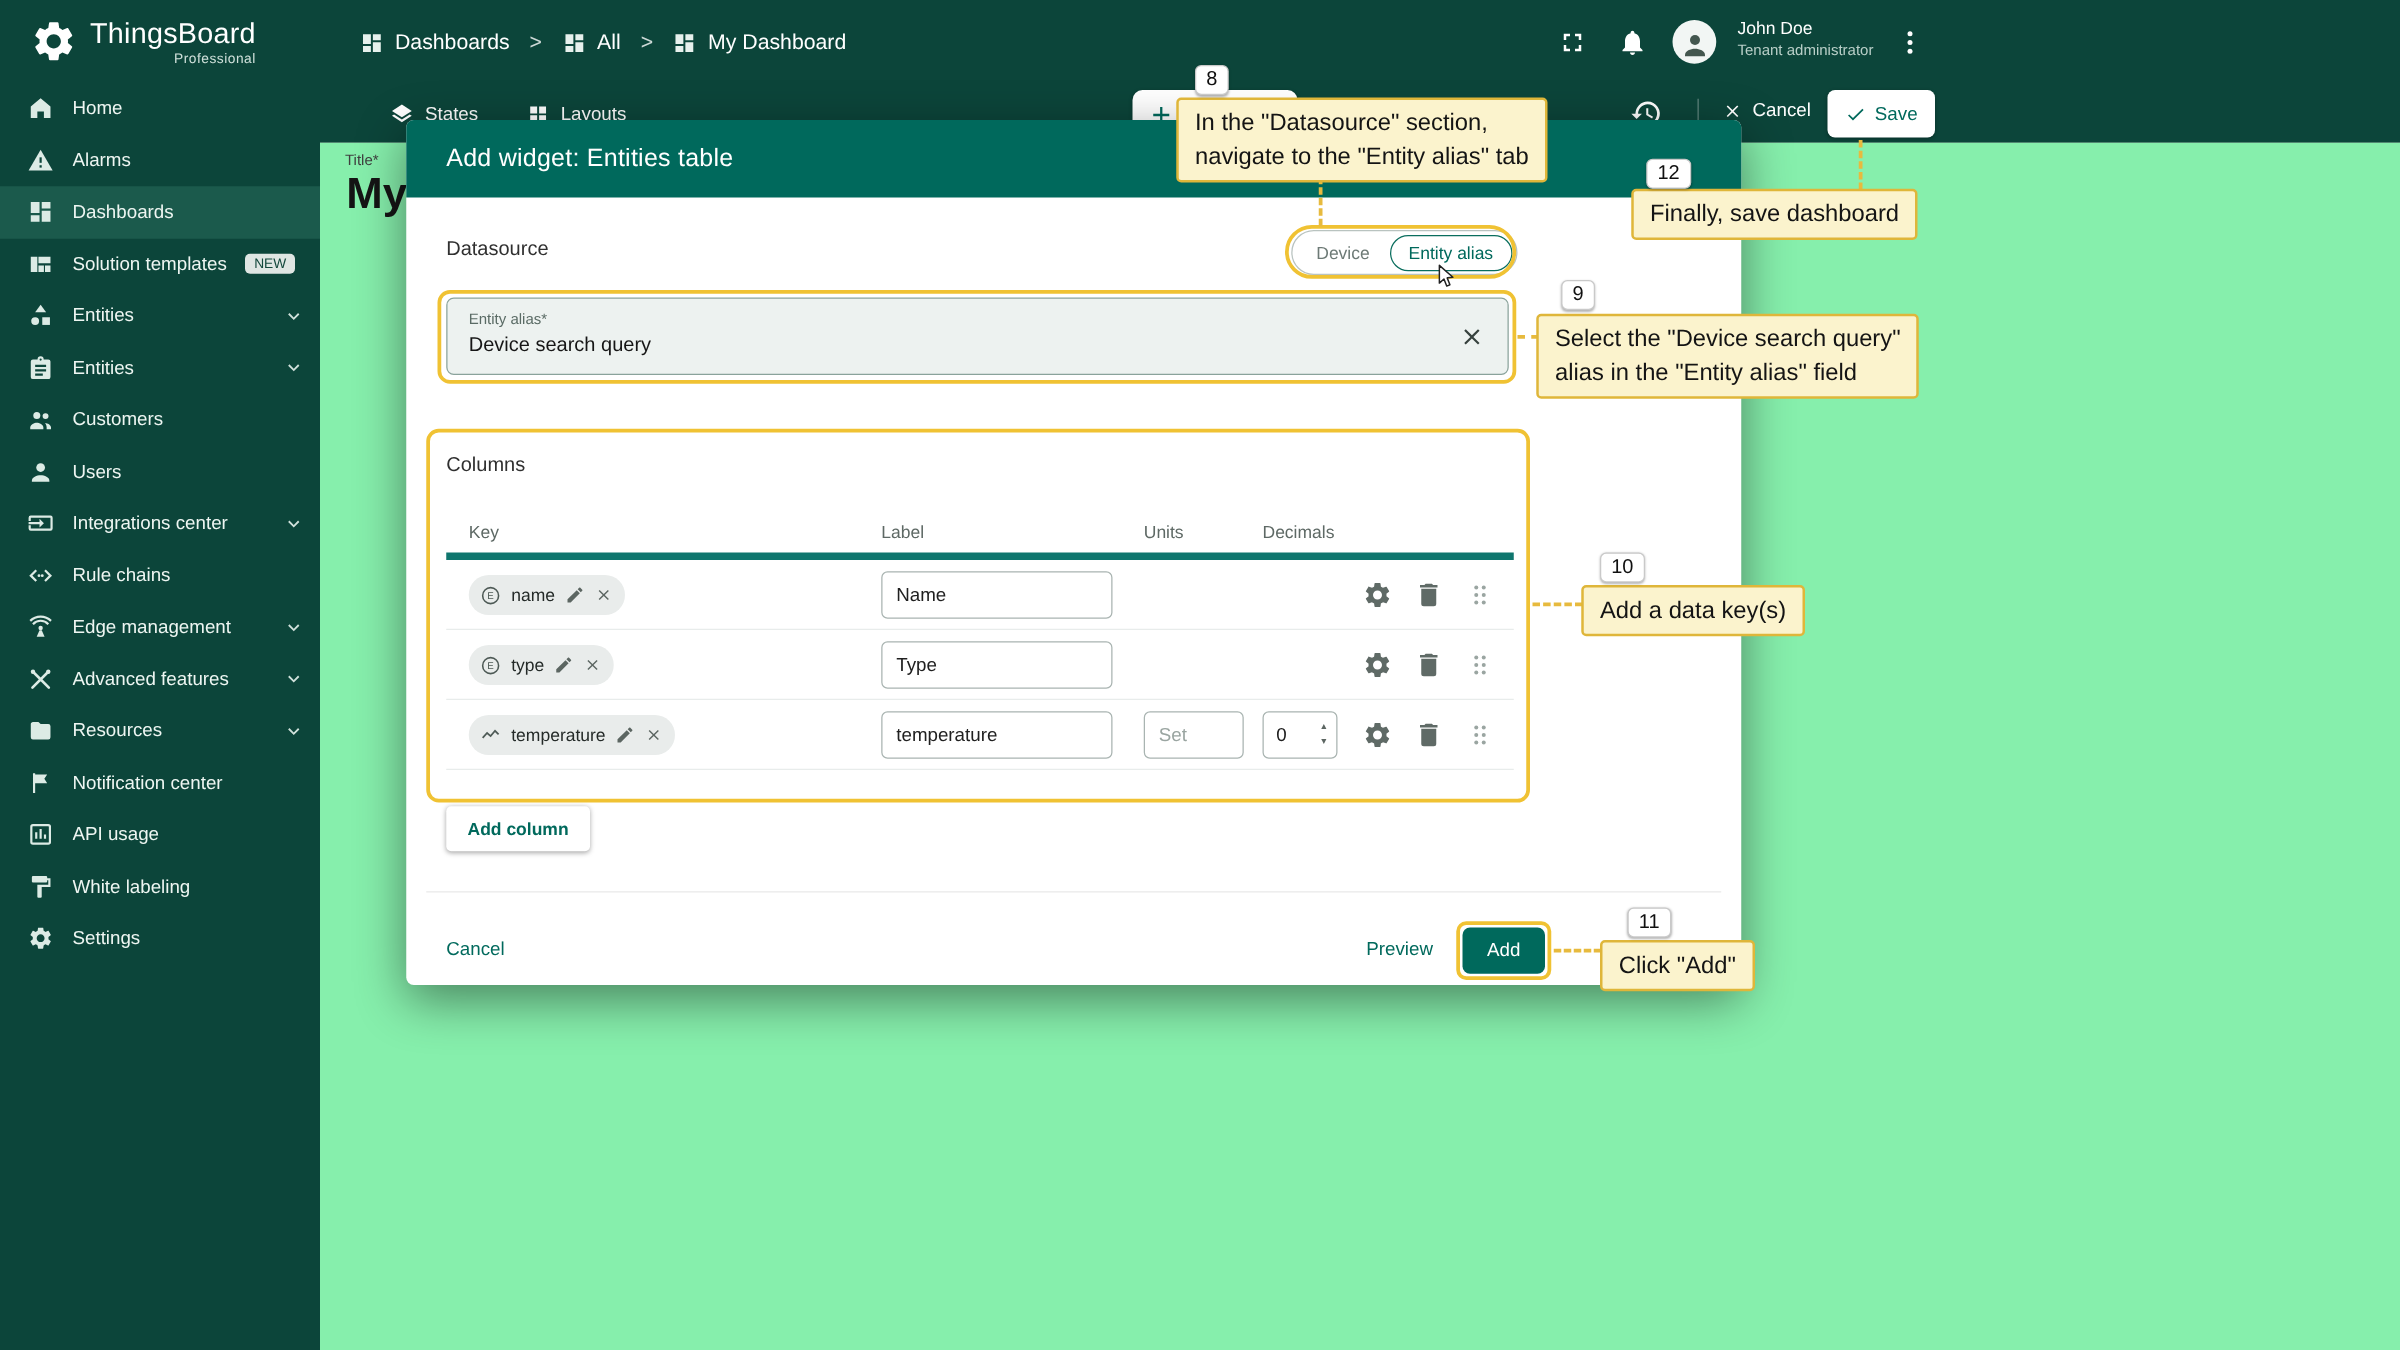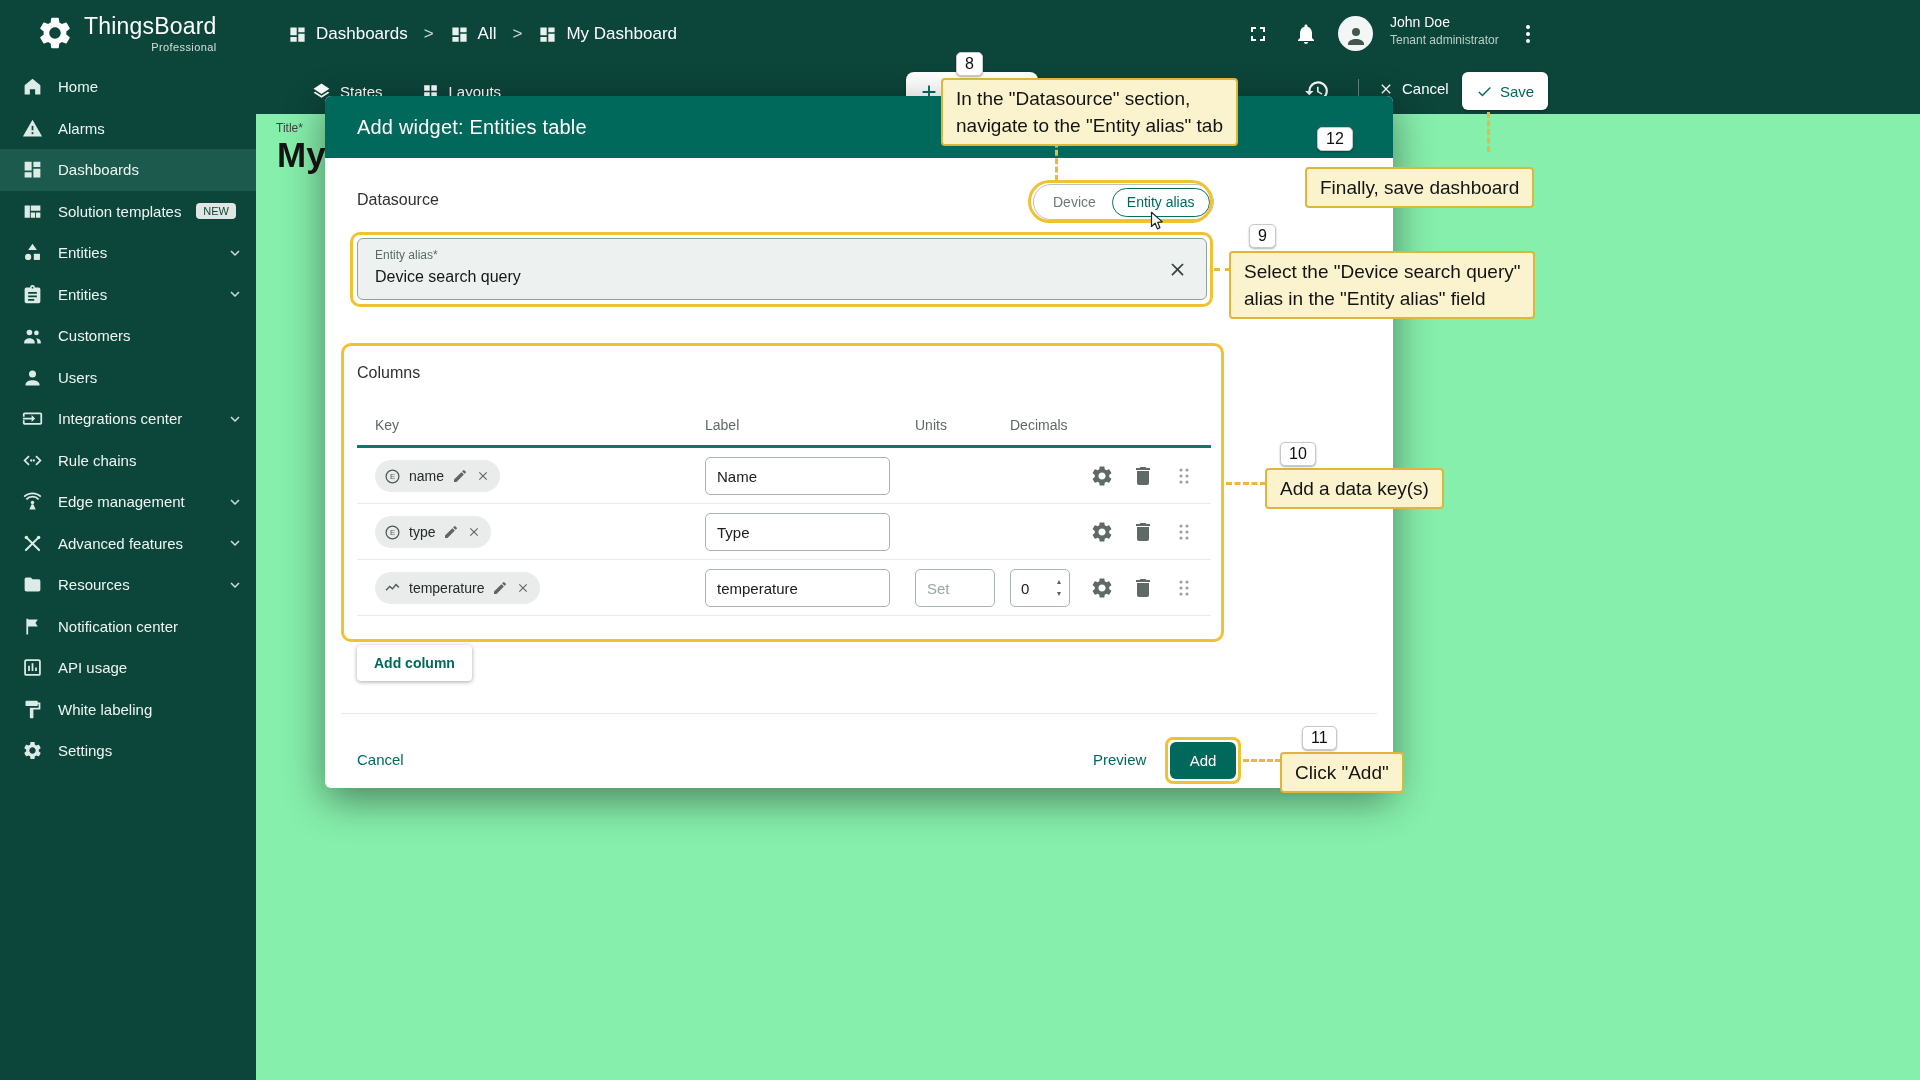--- a/index.html
+++ b/index.html
@@ -7,21 +7,21 @@
   body {
     position: relative; overflow: hidden;
     font-family: "Liberation Sans", sans-serif;
     background: #ababab;
   }
   .icon { display:inline-block; }
   .icon svg { width:100%; height:100%; display:block; }
 
   
   .sidebar { position:absolute; left:0; top:0; width:256px; height:1080px; background:#0c453a; z-index:5; }
-  .logo-row { height:66px; display:flex; align-items:center; padding:0 14px 0 36px; cursor:pointer; }
+  .logo-row { height:66px; display:flex; align-items:center; padding:0 14px 0 24px; cursor:pointer; }
   .logo-icon { width:38px; height:38px; color:#ffffff; }
   .logo-texts { margin-left:10px; }
   .logo-title { color:#fff; font-size:23px; letter-spacing:.2px; }
   .logo-sub { display:block; font-size:11px; color:#cfe0da; text-align:right; margin-top:1px; letter-spacing:.4px; }
   .nav-item { height:41.5px; display:flex; align-items:center; padding:0 12px 0 22px; color:#eef6f2; font-size:15px; cursor:pointer; }
   .nav-item.active { background:#1b5a4c; }
   .nav-icon { width:21px; height:21px; margin-right:15px; color:#dcebe5; flex:none; }
   .nav-label { flex:1; white-space:nowrap; overflow:hidden; }
   .nav-badge { background:#dfe6e3; color:#13483c; font-size:11px; font-weight:400; border-radius:4px; padding:2px 7px; margin-right:8px; }
   .nav-chevron { width:18px; height:18px; color:#cfe0da; flex:none; }
@@ -69,21 +69,21 @@
   .toggle-group { position:absolute; left:708px; top:88px; height:36px; border:1px solid #b9c3c0; border-radius:18px; display:flex; align-items:center; padding:0 3px; background:#fff; }
   .toggle-opt { font-size:14px; color:#6d7a76; padding:0 16px; cursor:pointer; white-space:nowrap; }
   .toggle-opt.selected { border:1.5px solid #0a6e5e; border-radius:16px; height:29px; padding:0 14px; color:#00695c; font-weight:500; display:flex; align-items:center; background:#fff; }
 
   .entity-field { position:absolute; left:32px; top:142px; width:850px; height:62px; background:#edf2f0; border:1px solid #8aa39b; border-radius:6px; cursor:text; }
   .entity-field-label { position:absolute; left:17px; top:9px; font-size:12px; color:#5a6b65; }
   .entity-field-value { position:absolute; left:17px; top:29px; font-size:16px; color:#161616; }
   .entity-clear { position:absolute; right:18px; top:20px; width:21px; height:21px; color:#37423e; cursor:pointer; }
 
   .table-wrap { position:absolute; left:32px; top:308px; width:854px; }
-  .t-head { position:relative; height:44px; border-bottom:3px solid #0f766e; }
+  .t-head { position:relative; height:44px; border-bottom:6px solid #0f766e; }
   .t-head span { position:absolute; top:13px; font-size:14px; color:#5e6965; }
   .th-key { left:18px; } .th-label { left:348px; } .th-units { left:558px; } .th-decimals { left:653px; }
   .t-row { position:relative; height:56px; border-bottom:1px solid #e8eceb; }
   .chip { position:absolute; left:18px; top:12px; height:32px; background:#e9eceb; border-radius:16px; display:flex; align-items:center; padding:0 10px 0 9px; gap:8px; cursor:pointer; }
   .chip .key-icon { width:17px; height:17px; color:#4e5a56; }
   .chip-text { font-size:14px; color:#242a28; }
   .chip-action { width:16px; height:16px; color:#5c6662; cursor:pointer; }
   .cell-input { position:absolute; top:9px; height:38px; border:1px solid #a9b4b1; border-radius:5px; font-family:inherit; font-size:15px; color:#202020; padding:0 11px; background:#fff; outline:none; }
   .cell-input::placeholder { color:#9aa5a1; }
   .label-input { left:348px; width:185px; }
@@ -118,21 +118,21 @@
   #badge-8  { left:956px;  top:52px; }
   #badge-9  { left:1249px; top:224px; }
   #badge-10 { left:1280px; top:442px; }
   #badge-11 { left:1302px; top:726px; }
   #badge-12 { left:1317px; top:127px; }
   .ann-box { position:absolute; background:#fbf3cd; border:2px solid #dfb63a; border-radius:4px; padding:5px 13px; font-size:19px; color:#141414; line-height:27px; white-space:pre-line; z-index:30; }
   #box-8  { left:941px;  top:78px; }
   #box-9  { left:1229px; top:251px; }
   #box-10 { left:1265px; top:468px; }
   #box-11 { left:1280px; top:752px; }
-  #box-12 { left:1305px; top:151px;margin-top:16px; }
+  #box-12 { left:1305px; top:151px; }
   .cursor { position:absolute; left:1146px; top:210px; width:22px; height:22px; z-index:40; pointer-events:none; }
 </style>
 </head>
 <body>
 
 <aside class="sidebar">
   <div class="logo-row">
     <span class="icon logo-icon">
         <svg viewBox="0 0 24 24" fill="currentColor">
           <path d="M19.14 12.94c.04-.3.06-.61.06-.94s-.02-.64-.07-.94l2.03-1.58c.18-.14.23-.41.12-.61l-1.92-3.32c-.12-.22-.37-.29-.59-.22l-2.39.96c-.5-.38-1.03-.7-1.62-.94l-.36-2.54c-.04-.24-.24-.41-.48-.41h-3.84c-.24 0-.43.17-.47.41l-.36 2.54c-.59.24-1.13.57-1.62.94l-2.39-.96c-.22-.08-.47 0-.59.22L2.74 8.87c-.12.21-.08.47.12.61l2.03 1.58c-.05.3-.09.63-.09.94s.02.64.07.94l-2.03 1.58c-.18.14-.23.41-.12.61l1.92 3.32c.12.22.37.29.59.22l2.39-.96c.5.38 1.03.7 1.62.94l.36 2.54c.05.24.24.41.48.41h3.84c.24 0 .44-.17.47-.41l.36-2.54c.59-.24 1.13-.56 1.62-.94l2.39.96c.22.08.47 0 .59-.22l1.92-3.32c.12-.22.07-.47-.12-.61l-2.01-1.58zM12 15.6c-1.98 0-3.6-1.62-3.6-3.6s1.62-3.6 3.6-3.6 3.6 1.62 3.6 3.6-1.62 3.6-3.6 3.6z"></path>

